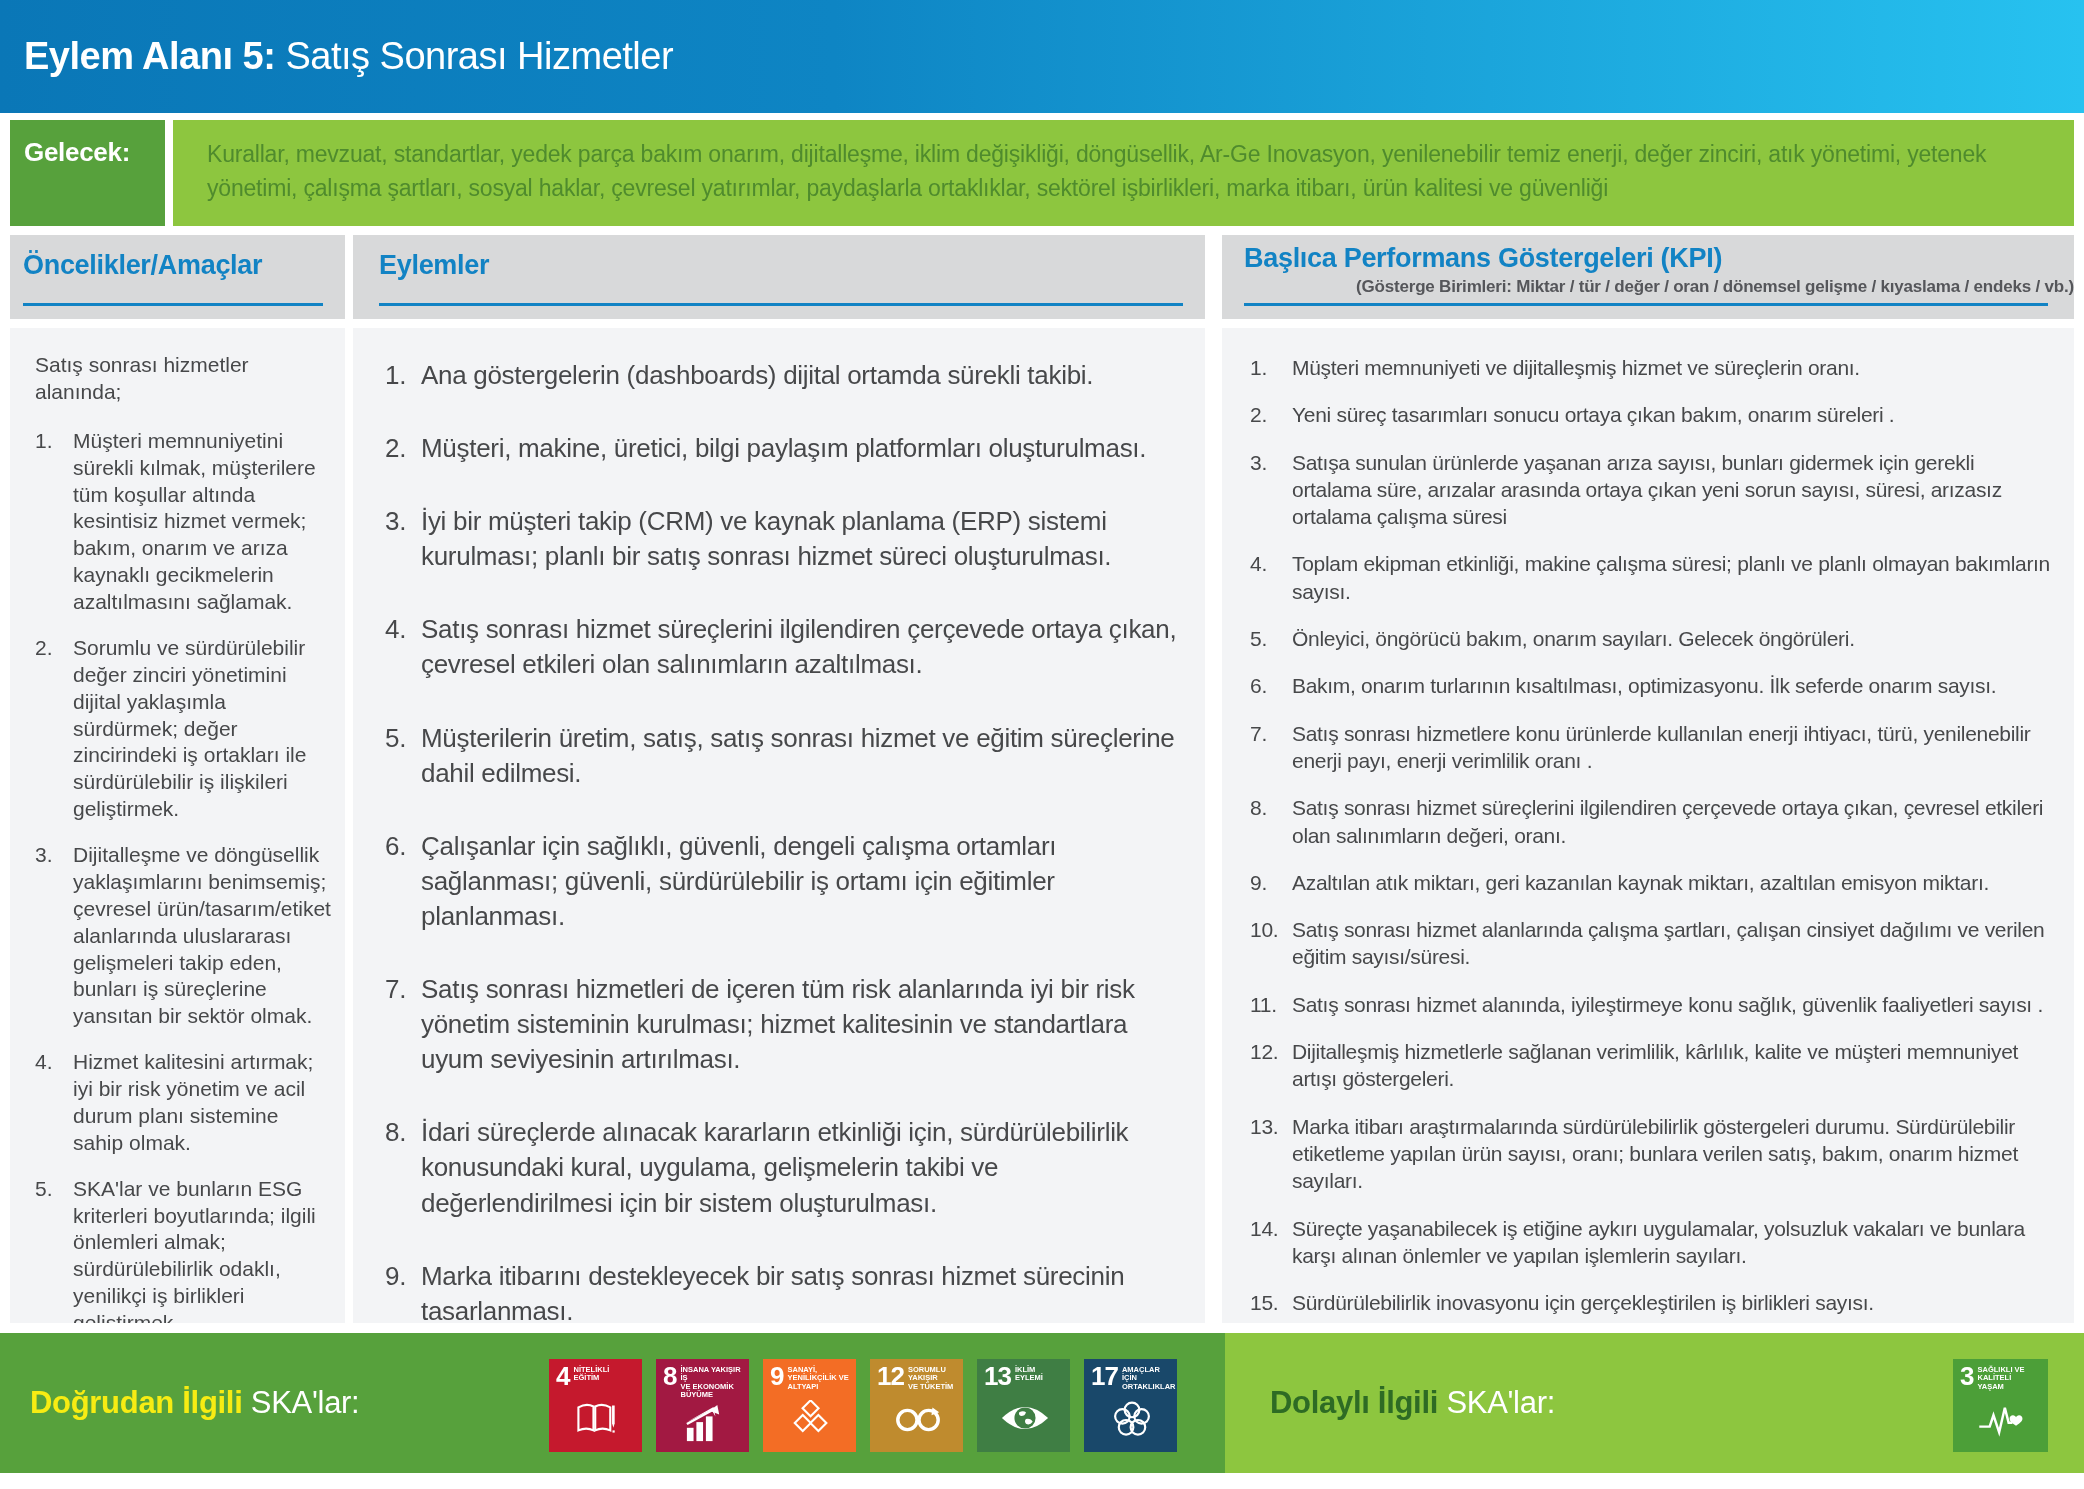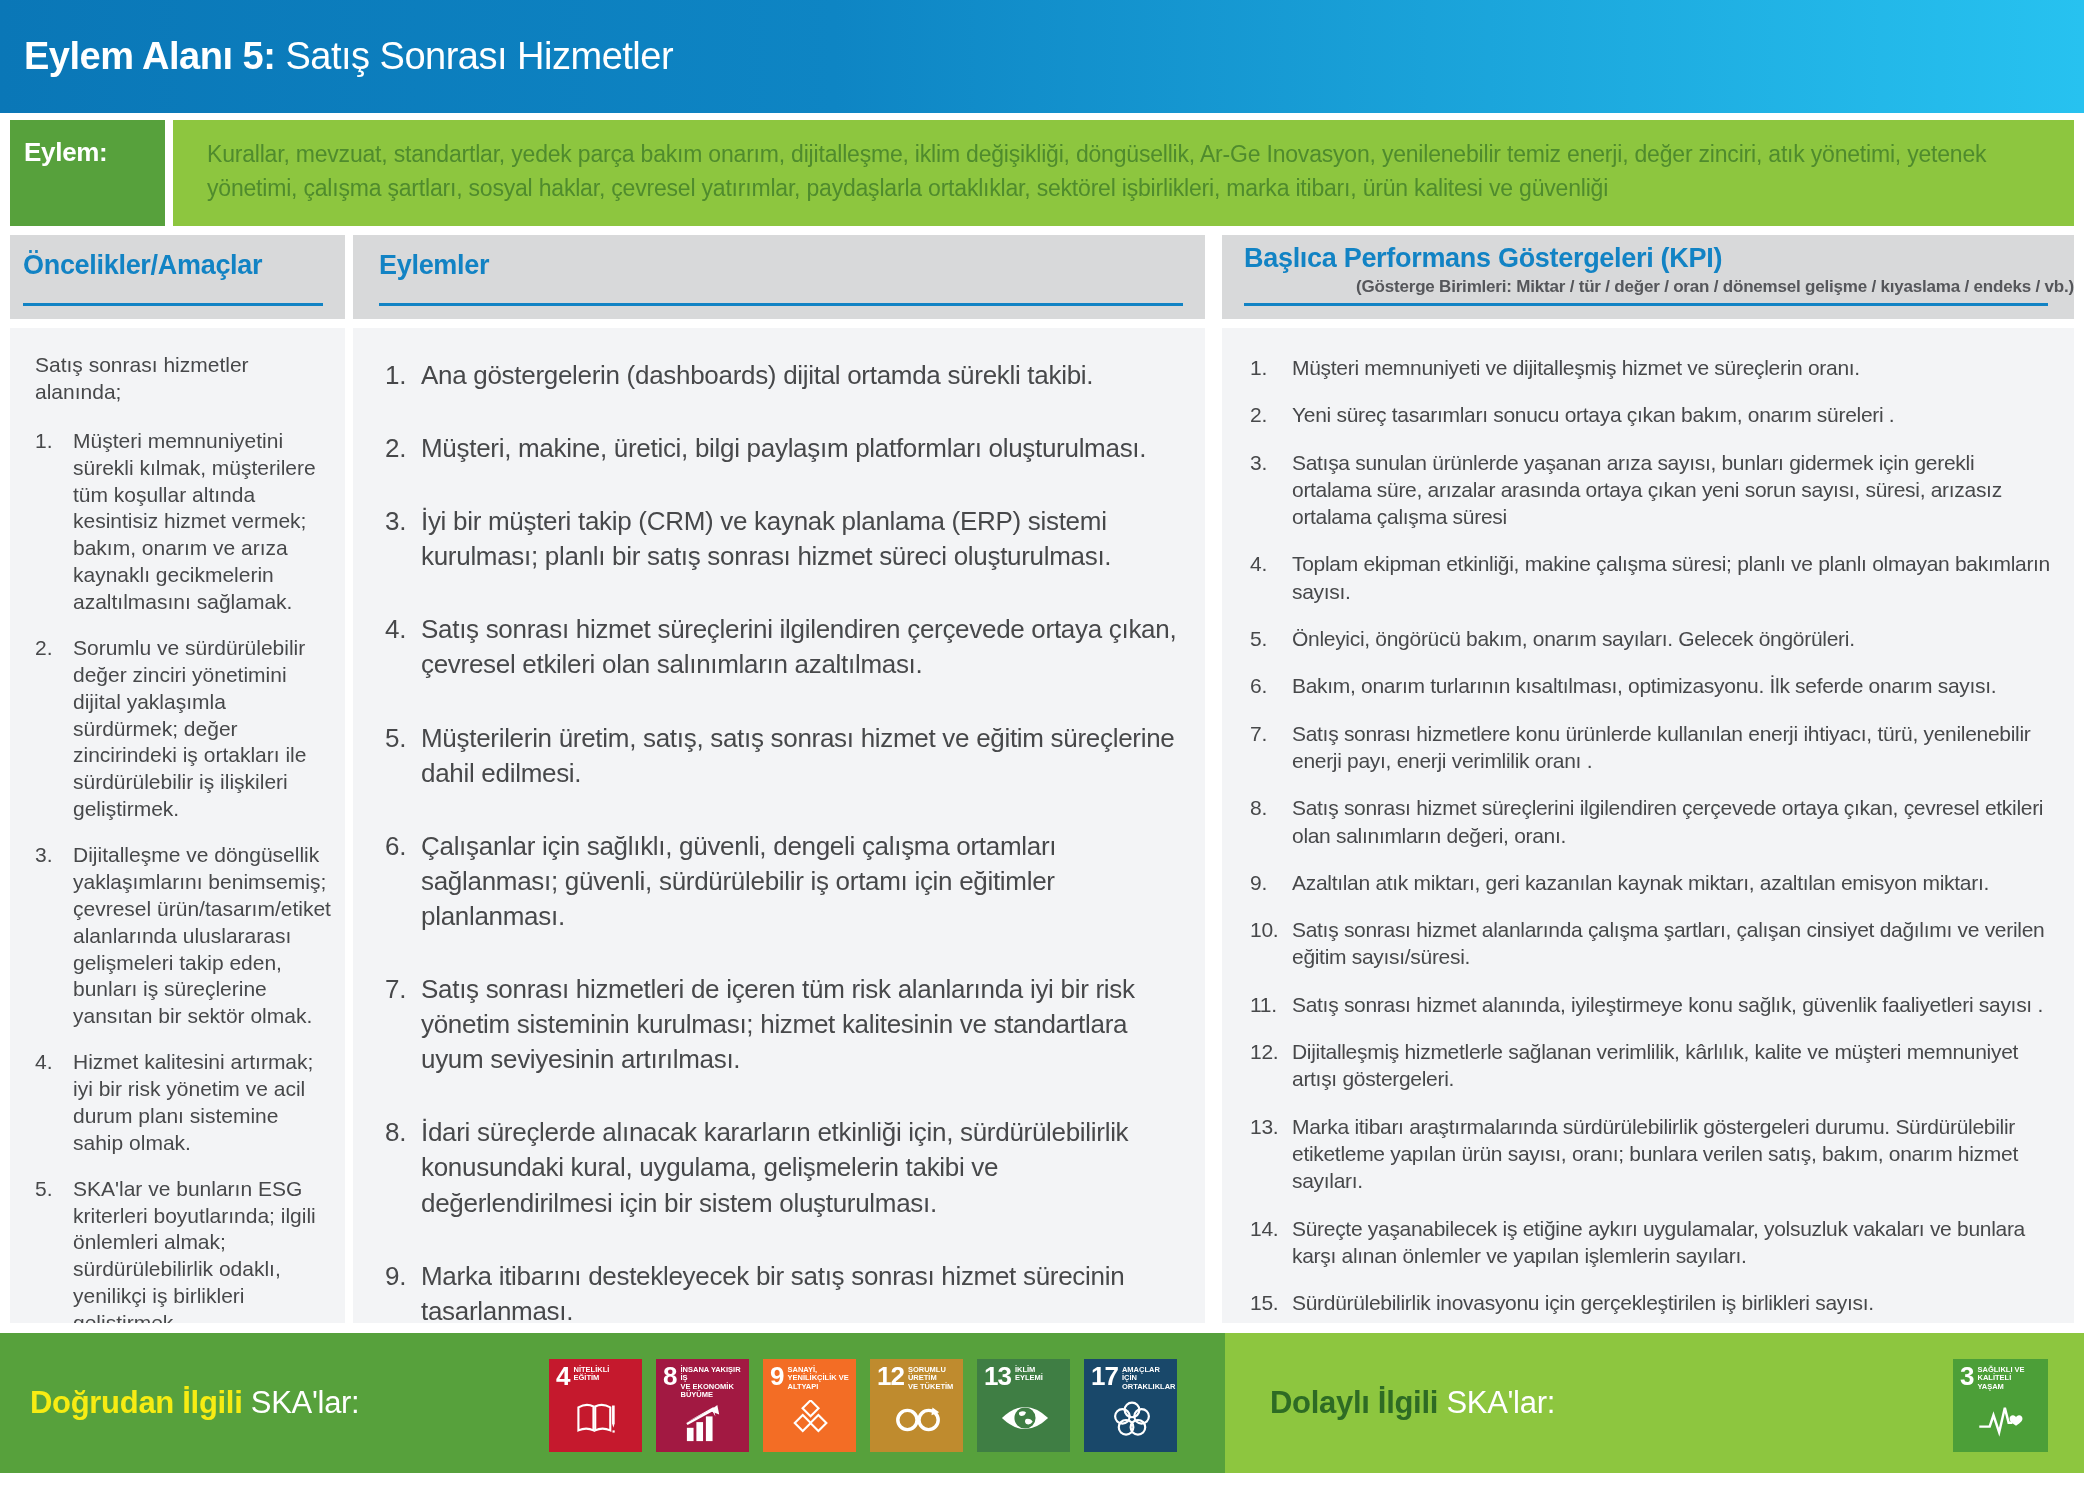--- a/index.html
+++ b/index.html
@@ -82,21 +82,21 @@
 
 <div class="page">
 
   <div class="hdr">
     <div class="hdr-title">
       <span class="b">Eylem Alanı 5:</span><span> Satış Sonrası Hizmetler</span>
     </div>
   </div>
 
   <div class="kapsam-label">
-    <span>Eylem:</span>
+    <span>Gelecek:</span>
   </div>
   <div class="kapsam-box">
     <p>Kurallar, mevzuat, standartlar, yedek parça bakım onarım, dijitalleşme, iklim değişikliği, döngüsellik, Ar-Ge Inovasyon, yenilenebilir temiz enerji, değer zinciri, atık yönetimi, yetenek yönetimi, çalışma şartları, sosyal haklar, çevresel yatırımlar, paydaşlarla ortaklıklar, sektörel işbirlikleri, marka itibarı, ürün kalitesi ve güvenliği</p>
   </div>
 
   <div class="colhdr c2">
     <p class="t">Eylemler</p>
     <div class="rule"></div>
   </div>
   <div class="colhdr c1">
@@ -210,21 +210,21 @@
           <rect x="17" y="3" width="13" height="13" transform="rotate(45 23.5 9.5)"></rect>
           <rect x="8" y="20" width="13" height="13" transform="rotate(45 14.5 26.5)"></rect>
           <rect x="26" y="20" width="13" height="13" transform="rotate(45 32.5 26.5)"></rect>
         </svg>
       </div>
     </div>
 
     <div class="sdg sdg-12">
       <div class="top">
         <span class="num">12</span>
-        <span class="ttl">SORUMLU ÜRETİM
+        <span class="ttl">SORUMLU YAKIŞIR
 VE TÜKETİM</span>
       </div>
       <div class="pic">
         <svg width="50" height="34" viewBox="0 0 52 34" fill="none" stroke="#fff" stroke-width="3.6">
           <circle cx="15" cy="17" r="10"></circle>
           <circle cx="37" cy="17" r="10"></circle>
           <path d="M41 4 L48 9 L40 12 Z" fill="#fff" stroke="none"></path>
         </svg>
       </div>
     </div>

